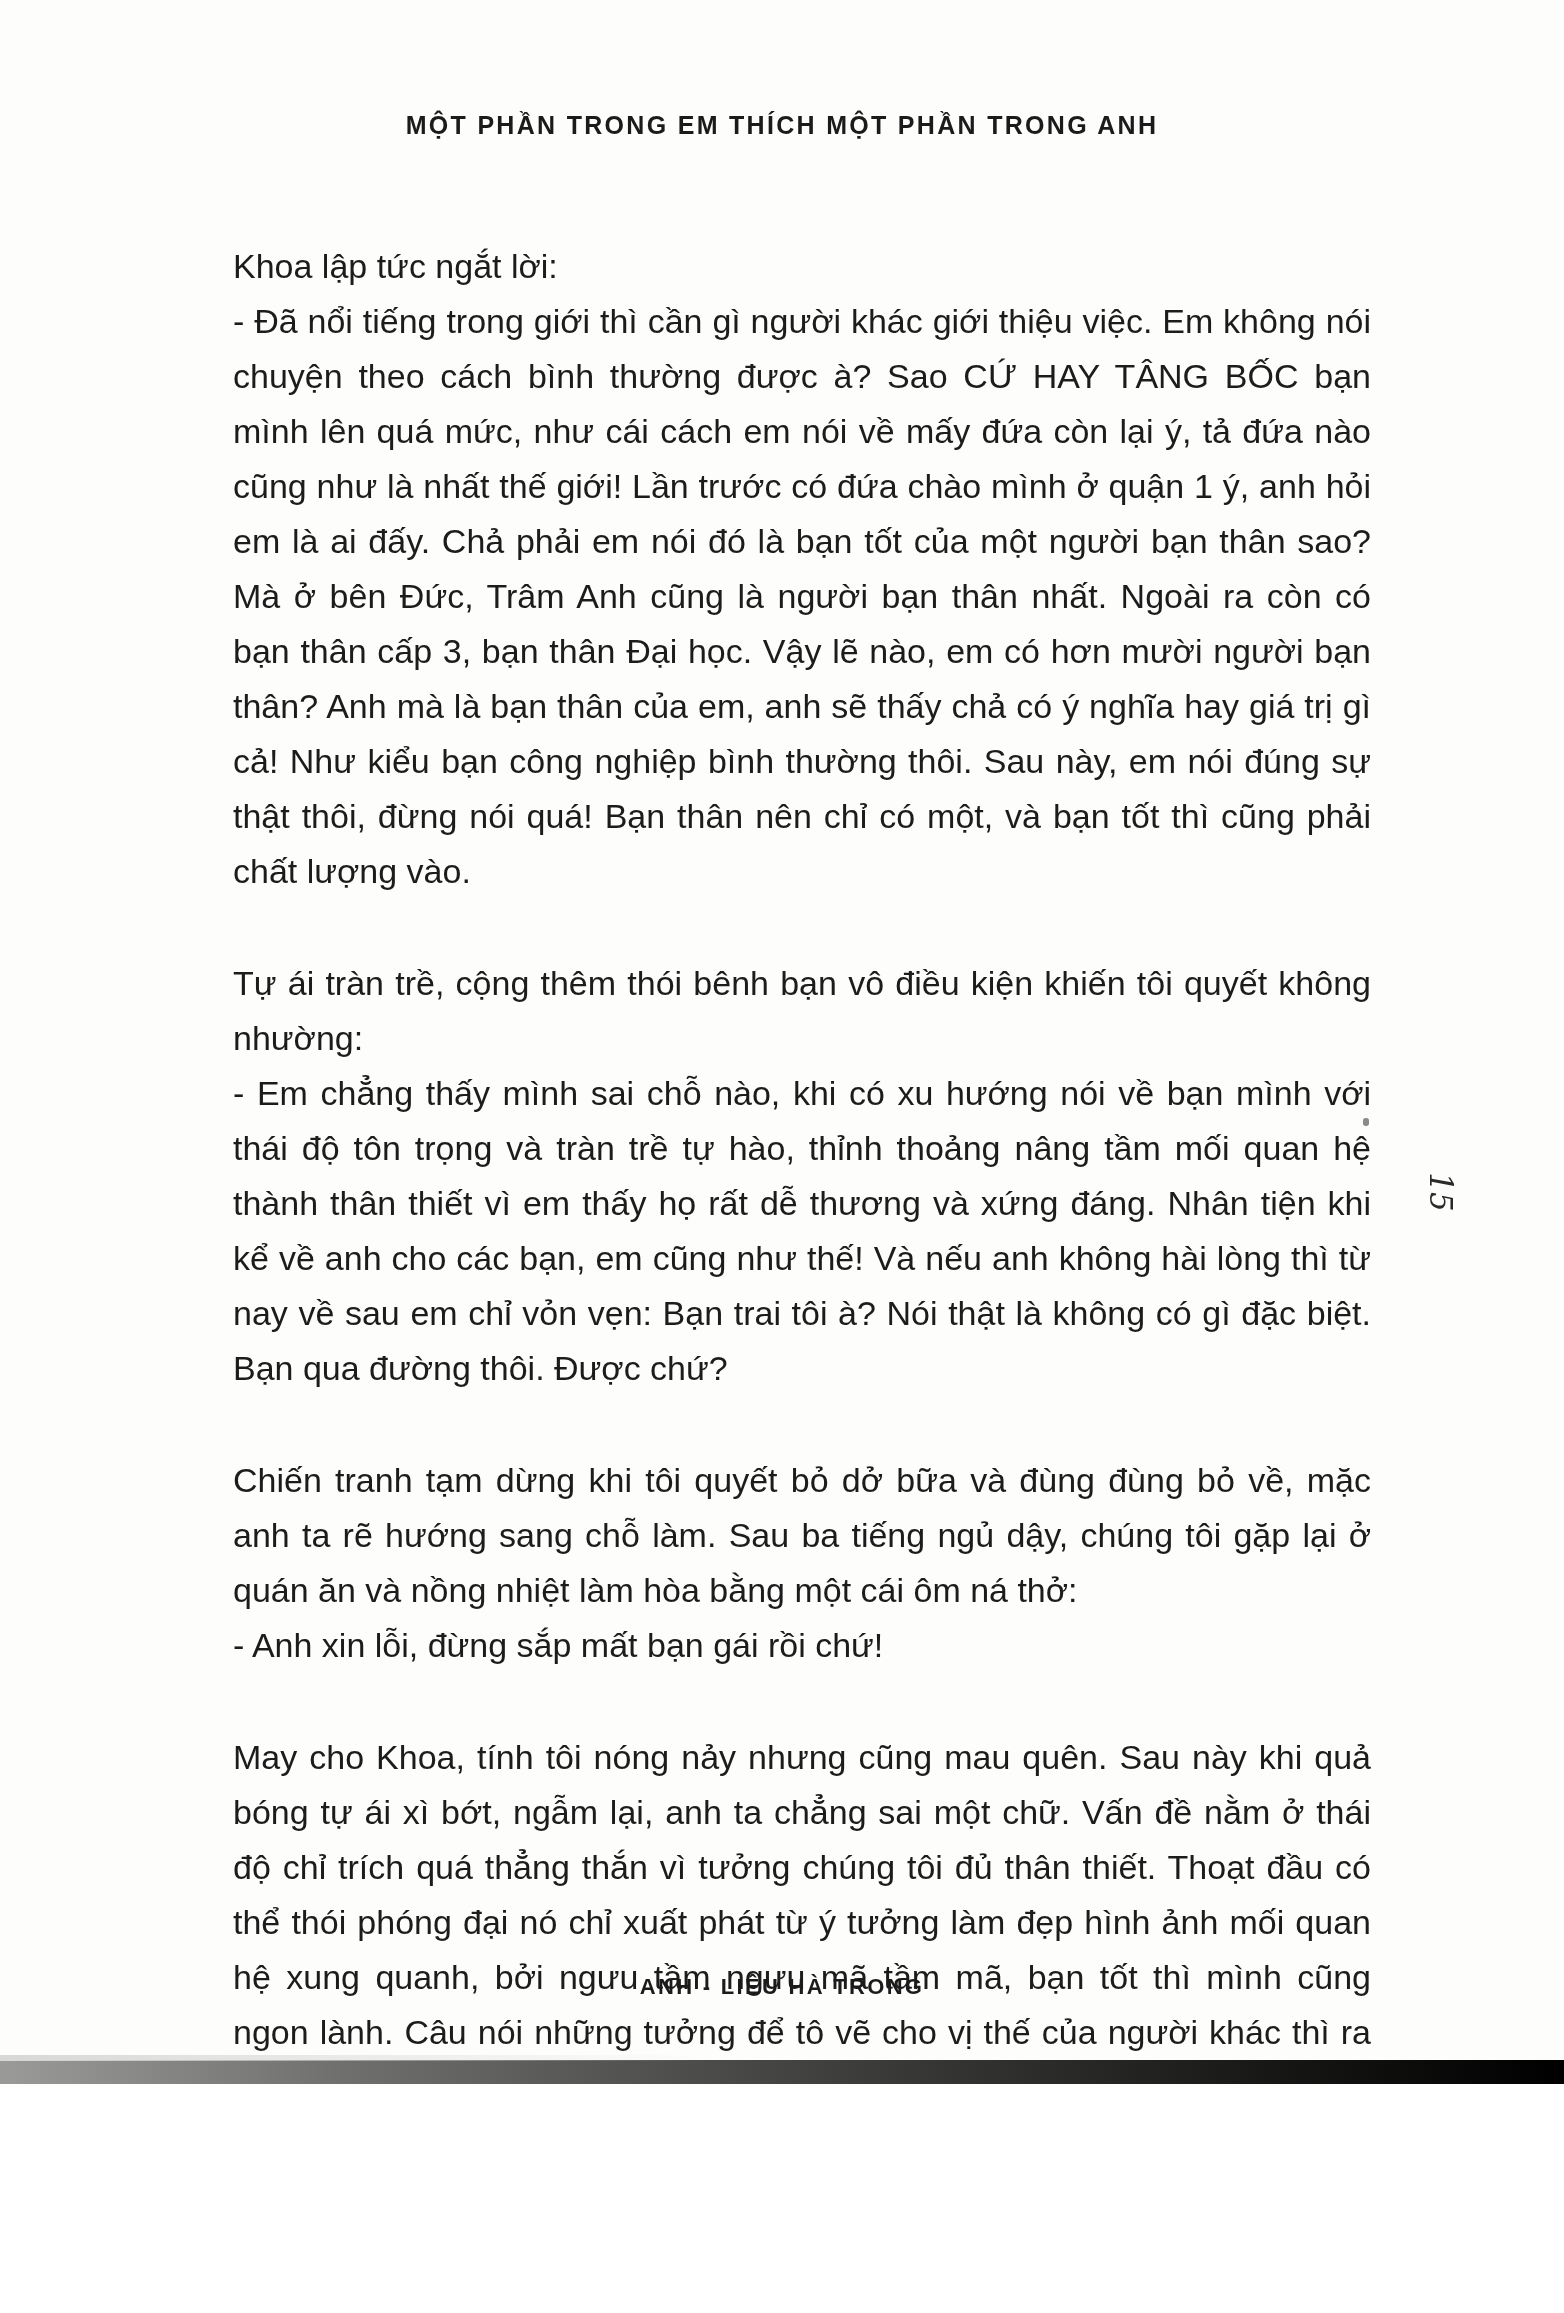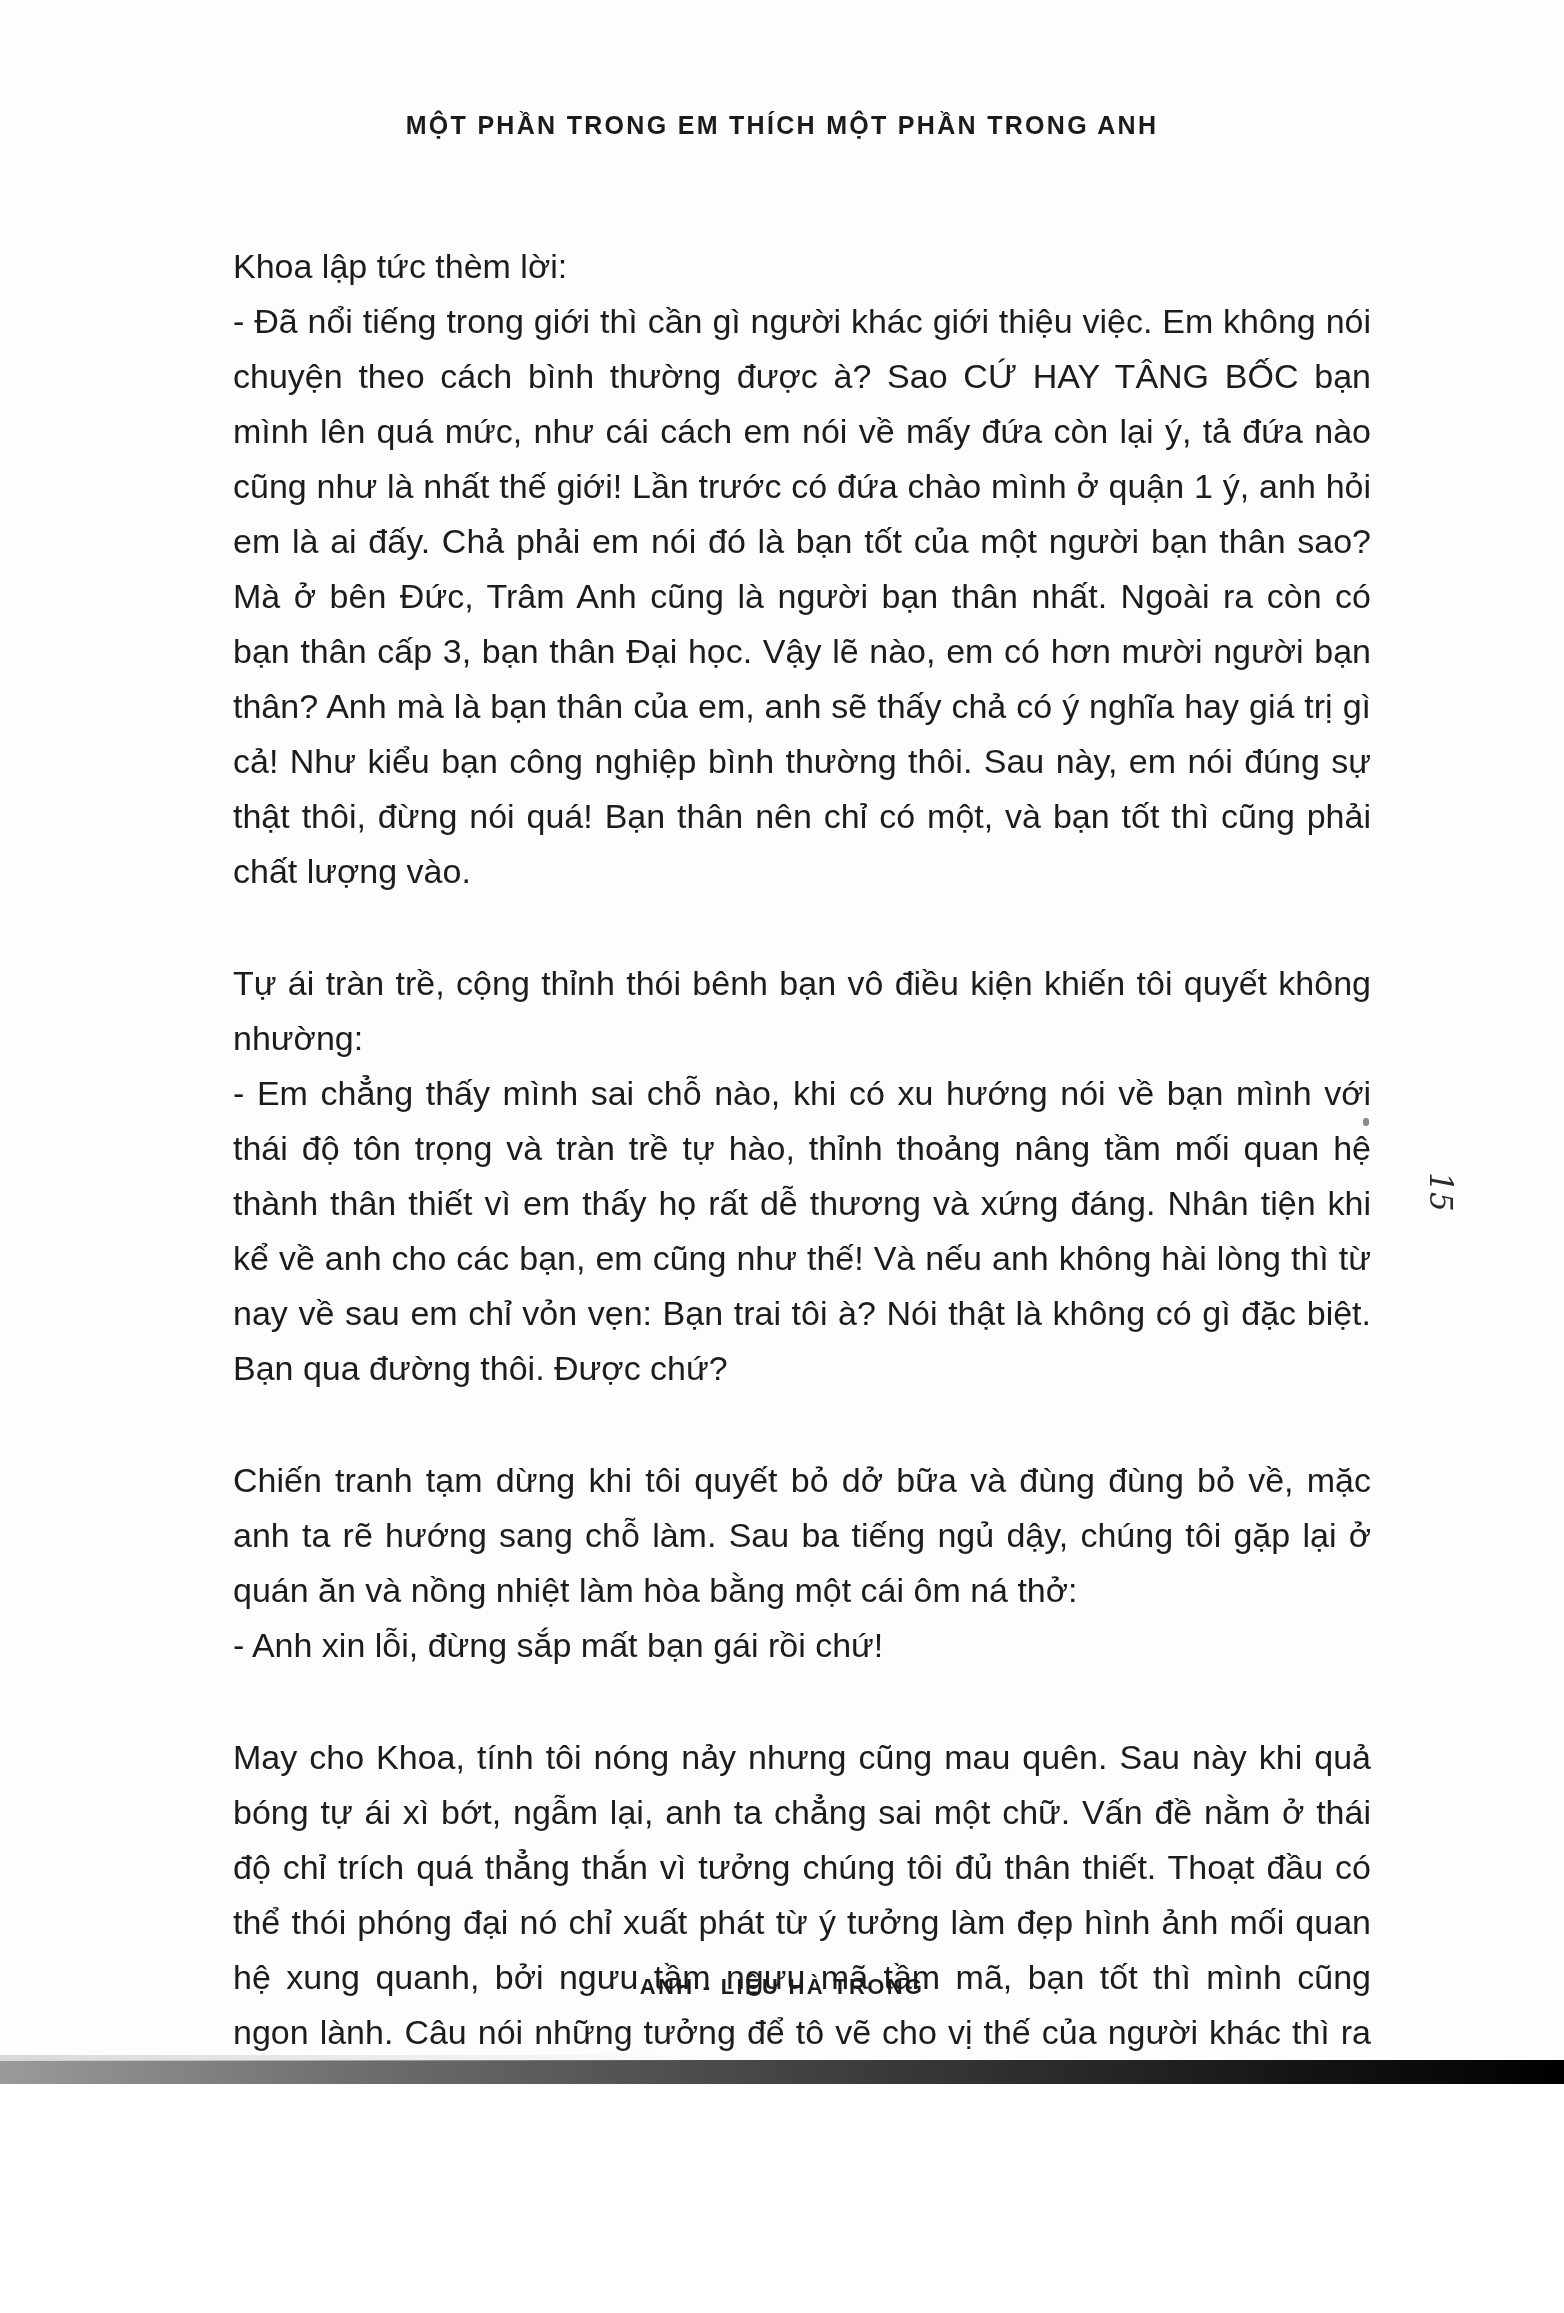--- a/index.html
+++ b/index.html
@@ -94,23 +94,23 @@
   }
 </style>
 </head>
 <body>
 
 <div class="page">
 
   <div class="running-head">MỘT PHẦN TRONG EM THÍCH MỘT PHẦN TRONG ANH</div>
 
   <div class="text-block">
-    <p>Khoa lập tức thèm lời:</p>
+    <p>Khoa lập tức ngắt lời:</p>
     <p>- Đã nổi tiếng trong giới thì cần gì người khác giới thiệu việc. Em không nói chuyện theo cách bình thường được à? Sao CỨ HAY TÂNG BỐC bạn mình lên quá mức, như cái cách em nói về mấy đứa còn lại ý, tả đứa nào cũng như là nhất thế giới! Lần trước có đứa chào mình ở quận 1 ý, anh hỏi em là ai đấy. Chả phải em nói đó là bạn tốt của một người bạn thân sao? Mà ở bên Đức, Trâm Anh cũng là người bạn thân nhất. Ngoài ra còn có bạn thân cấp 3, bạn thân Đại học. Vậy lẽ nào, em có hơn mười người bạn thân? Anh mà là bạn thân của em, anh sẽ thấy chả có ý nghĩa hay giá trị gì cả! Như kiểu bạn công nghiệp bình thường thôi. Sau này, em nói đúng sự thật thôi, đừng nói quá! Bạn thân nên chỉ có một, và bạn tốt thì cũng phải chất lượng vào.</p>
-    <p class="gap">Tự ái tràn trề, cộng thỉnh thói bênh bạn vô điều kiện khiến tôi quyết không nhường:</p>
+    <p class="gap">Tự ái tràn trề, cộng thêm thói bênh bạn vô điều kiện khiến tôi quyết không nhường:</p>
     <p>- Em chẳng thấy mình sai chỗ nào, khi có xu hướng nói về bạn mình với thái độ tôn trọng và tràn trề tự hào, thỉnh thoảng nâng tầm mối quan hệ thành thân thiết vì em thấy họ rất dễ thương và xứng đáng. Nhân tiện khi kể về anh cho các bạn, em cũng như thế! Và nếu anh không hài lòng thì từ nay về sau em chỉ vỏn vẹn: Bạn trai tôi à? Nói thật là không có gì đặc biệt. Bạn qua đường thôi. Được chứ?</p>
     <p class="gap">Chiến tranh tạm dừng khi tôi quyết bỏ dở bữa và đùng đùng bỏ về, mặc anh ta rẽ hướng sang chỗ làm. Sau ba tiếng ngủ dậy, chúng tôi gặp lại ở quán ăn và nồng nhiệt làm hòa bằng một cái ôm ná thở:</p>
     <p>- Anh xin lỗi, đừng sắp mất bạn gái rồi chứ!</p>
     <p class="gap">May cho Khoa, tính tôi nóng nảy nhưng cũng mau quên. Sau này khi quả bóng tự ái xì bớt, ngẫm lại, anh ta chẳng sai một chữ. Vấn đề nằm ở thái độ chỉ trích quá thẳng thắn vì tưởng chúng tôi đủ thân thiết. Thoạt đầu có thể thói phóng đại nó chỉ xuất phát từ ý tưởng làm đẹp hình ảnh mối quan hệ xung quanh, bởi ngưu tầm ngưu mã tầm mã, bạn tốt thì mình cũng ngon lành. Câu nói những tưởng để tô vẽ cho vị thế của người khác thì ra lại xuất phát từ sự vị kỷ, thèm khát được tôn vinh,</p>
   </div>
 
   <div class="folio">15</div>
 
   <div class="scan-speck"></div>
 

